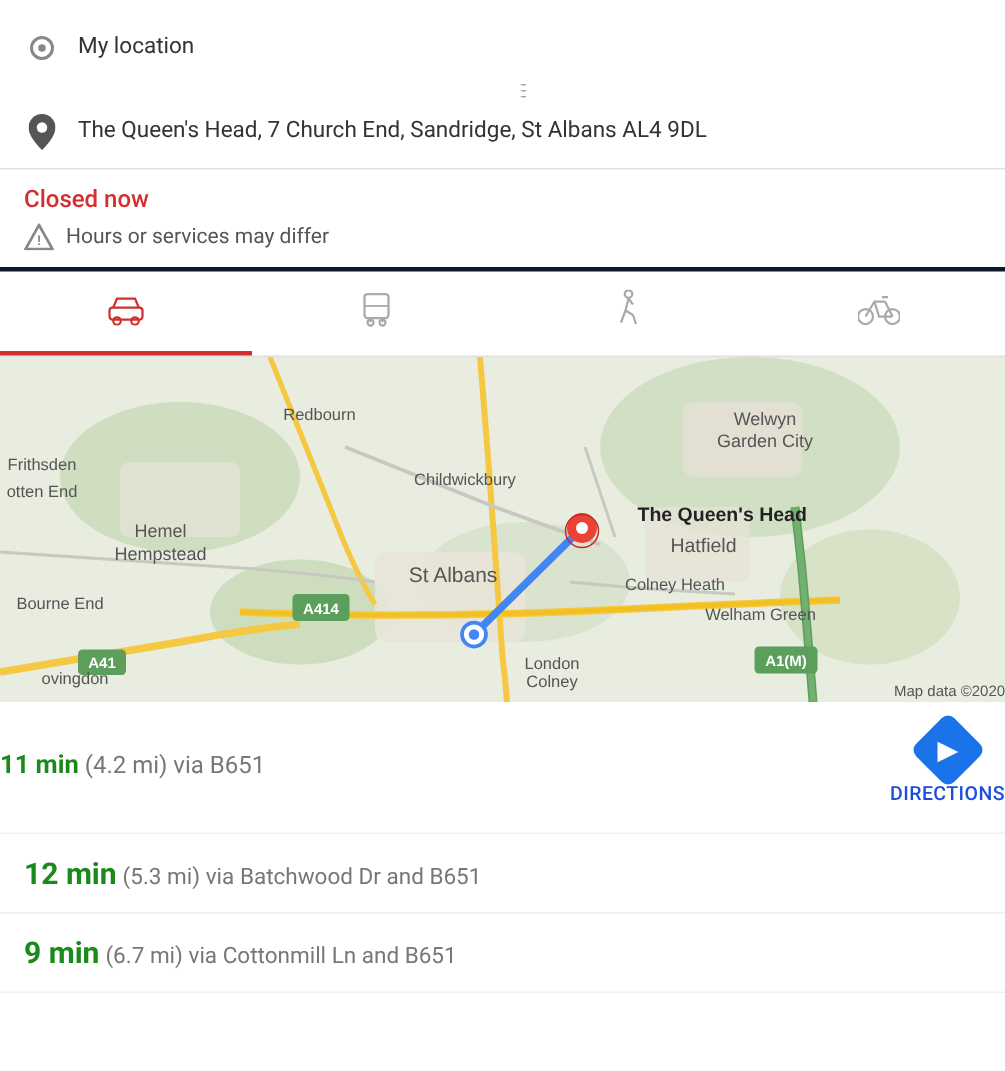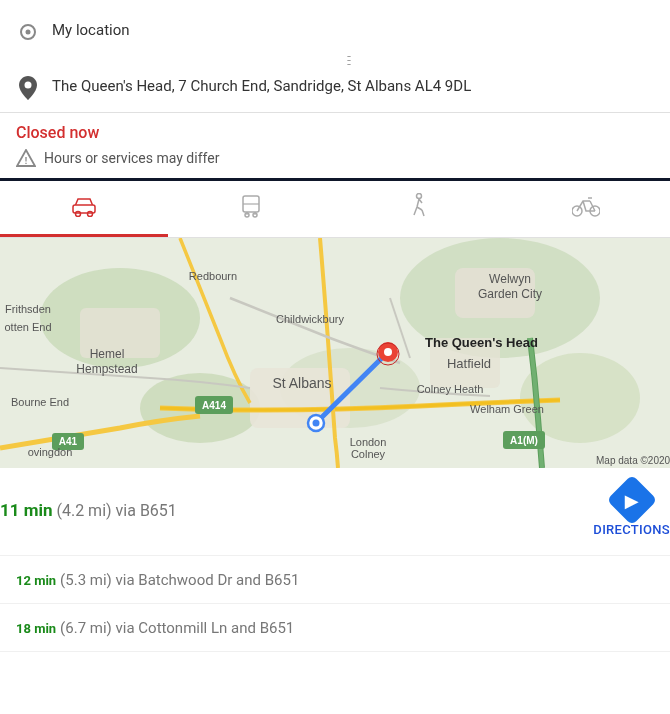--- a/index.html
+++ b/index.html
@@ -175,21 +175,21 @@
       color: #1d4ed8;
       letter-spacing: 0.3px;
     }
 
     .route-alt {
       padding: 14px 16px;
       border-bottom: 1px solid #f0f0f0;
     }
 
     .route-alt-time {
-      font-size: 13px;
+      font-size: 20px;
       color: #1a8a1a;
       font-weight: 700;
       text-align: center;
     }
 
     .route-alt-detail {
       font-size: 15px;
       color: #777;
     }
   </style>
@@ -368,17 +368,17 @@
       </div>
     </div>
   </div>
 
   <div class="route-alt">
     <span class="route-alt-time">12 min</span>
     <span class="route-alt-detail">(5.3 mi) via Batchwood Dr and B651</span>
   </div>
 
   <div class="route-alt">
-    <span class="route-alt-time">18 min</span>
+    <span class="route-alt-time">9 min</span>
     <span class="route-alt-detail">(6.7 mi) via Cottonmill Ln and B651</span>
   </div>
 
 </div>
 
 </body></html>

